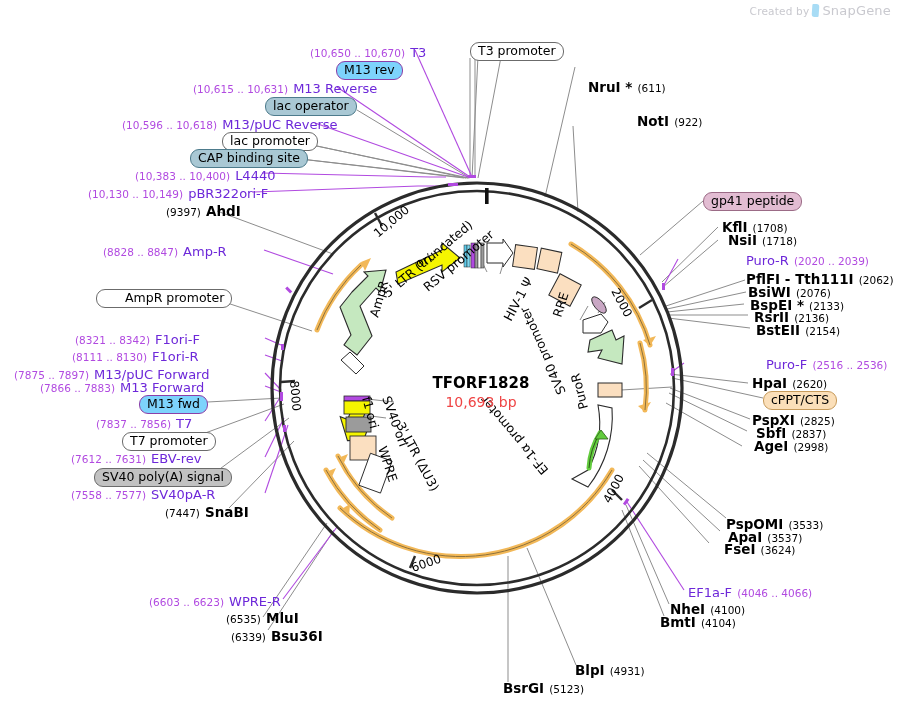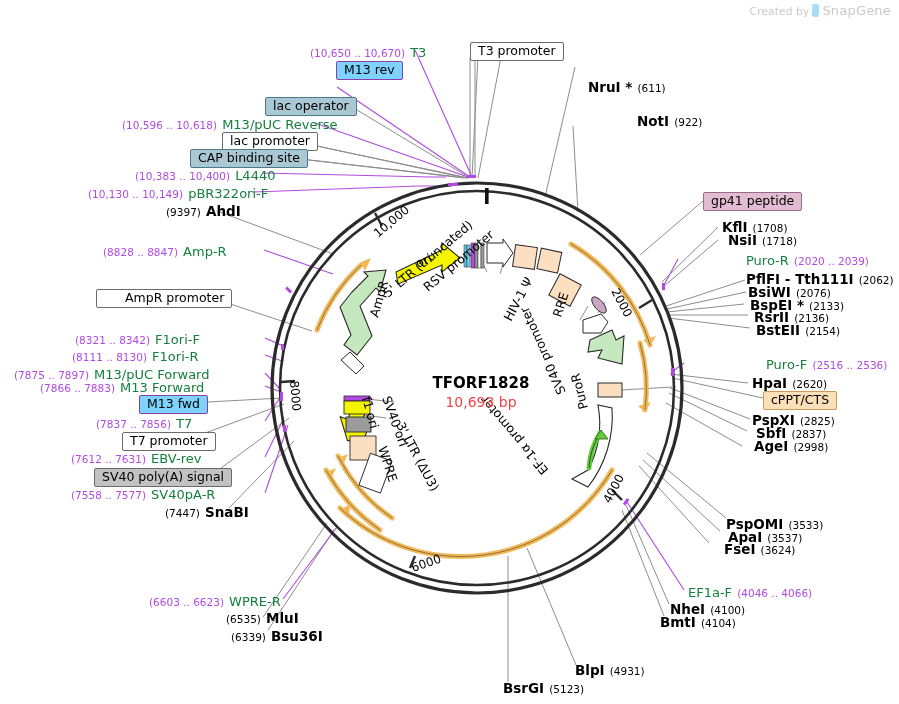--- a/index.html
+++ b/index.html
@@ -56,31 +56,31 @@
   .lbl .pos {
     font-size: 10.5px;
   }
   .lbl .nm {
     font-size: 13px;
   }
   
   .enz .nm { font-weight: bold; color: #000; font-size: 13.5px; }
   .enz .pos { color: #000; font-size: 10.5px; }
   
-  .prim .nm { color: #15803d; font-size: 13px; }
+  .prim .nm { color: #6d28d9; font-size: 13px; }
   .prim .pos { color: #b14ae0; font-size: 10.5px; margin-top: 48px; }
 
   
   .chip {
     position: absolute;
     font-size: 12.5px;
     color: #000;
     padding: 1px 7px 2px 7px;
     border: 1px solid #6b6b6b;
-    border-radius: 2px;
+    border-radius: 9px;
     background: #ffffff;
     white-space: nowrap;
     line-height: 1.15;
   }
   .chip.purple { background: #7dd3fc; border-color: #8b3fa8; }
   .chip.teal   { background: #a9c8d4; border-color: #4d7b8c; }
   .chip.grey   { background: #c2c2c2; border-color: #6b6b6b; }
   .chip.pink   { background: #e2bcd2; border-color: #9b6b86; }
   .chip.peach  { background: #fbdfb9; border-color: #c79b5c; }
   .chip.white  { background: #ffffff; border-color: #6b6b6b; }
@@ -389,20 +389,24 @@
   <div class="chip white" style="left:122px; top:432px;">T7 promoter</div>
   <div class="chip grey" style="left:94px;  top:468px;">SV40 poly(A) signal</div>
   <div class="chip white" style="left:470px; top:42px;">T3 promoter</div>
   <div class="chip pink" style="left:703px; top:192px;">gp41 peptide</div>
   <div class="chip peach" style="left:763px; top:391px;">cPPT/CTS</div>
 
   <div class="lbl prim" style="left:310px; top:44px;">
     <span class="pos">(10,650 .. 10,670)</span>
     <span class="nm">T3</span>
   </div>
+  <div class="lbl prim" style="left:193px; top:80px;">
+    <span class="pos">(10,615 .. 10,631)</span>
+    <span class="nm">M13 Reverse</span>
+  </div>
   <div class="lbl prim" style="left:122px; top:116px;">
     <span class="pos">(10,596 .. 10,618)</span>
     <span class="nm">M13/pUC Reverse</span>
   </div>
   <div class="lbl prim" style="left:135px; top:167px;">
     <span class="pos">(10,383 .. 10,400)</span>
     <span class="nm">L4440</span>
   </div>
   <div class="lbl prim" style="left:88px; top:185px;">
     <span class="pos">(10,130 .. 10,149)</span>

